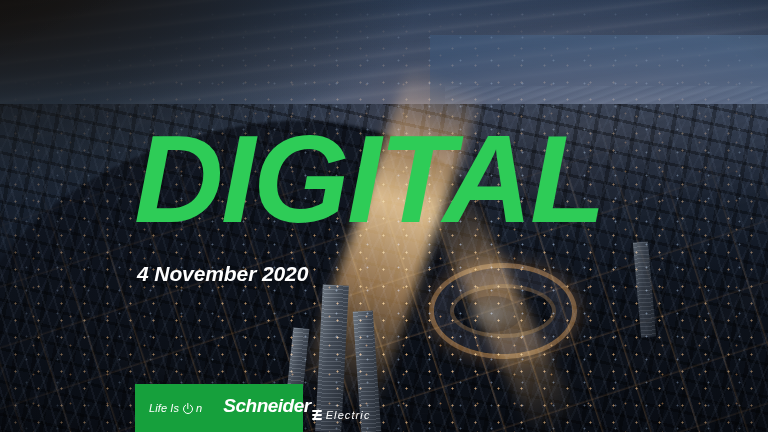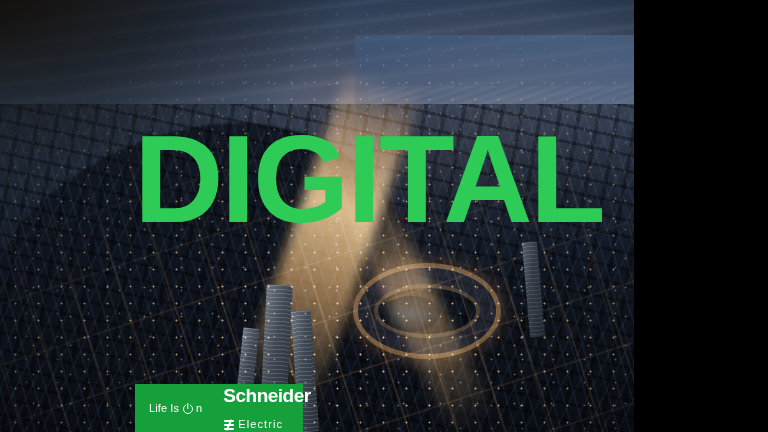--- a/index.html
+++ b/index.html
@@ -2,25 +2,26 @@
 <html><head>
 <meta charset="utf-8">
 <style>
   html, body {
     margin: 0;
     padding: 0;
     background: #000;
   }
   #slide {
     position: relative;
-    width: 634px;
+    width: 768px;
     height: 432px;
     overflow: hidden;
     font-family: "Liberation Sans", sans-serif;
     background: #1d4ed8;
+    font-style: italic;
   }
 
   
   .bg-layer { position: absolute; inset: 0; }
 
   
   .sky-base {
     background:
       linear-gradient(to bottom,
         #2b3c55 0%,
@@ -282,21 +283,20 @@
     transform:translateX(-50%);
   }
   .logo-divider {
     width:1px;
     height:28px;
     background:rgba(255,255,255,.55);
     margin:0 11px 0 10px;
   }
   .se-wordmark {
     display:flex;
-    flex-direction:column;
     justify-content:flex-start;
     line-height:1;
   }
   .se-name {
     color:#ffffff;
     font-size:19px;
     font-weight:700;
     letter-spacing:-0.5px;
     white-space:nowrap;
   }
@@ -371,20 +371,21 @@
     <div class="bg-layer lights-cool"></div>
     <div class="bg-layer vignette-ul"></div>
     <div class="bg-layer vignette-edges"></div>
   </div>
 
   <div class="content">
 
     <div class="title">DIGITAL</div>
 
 
+    <div class="date">4 November 2020</div>
 
     <div class="logo-block">
 
       <div class="life-is-on">
         <span>Life Is</span>
         <span class="power-glyph">
           <span class="ring"></span>
           <span class="notch"></span>
           <span class="bar"></span>
         </span>

